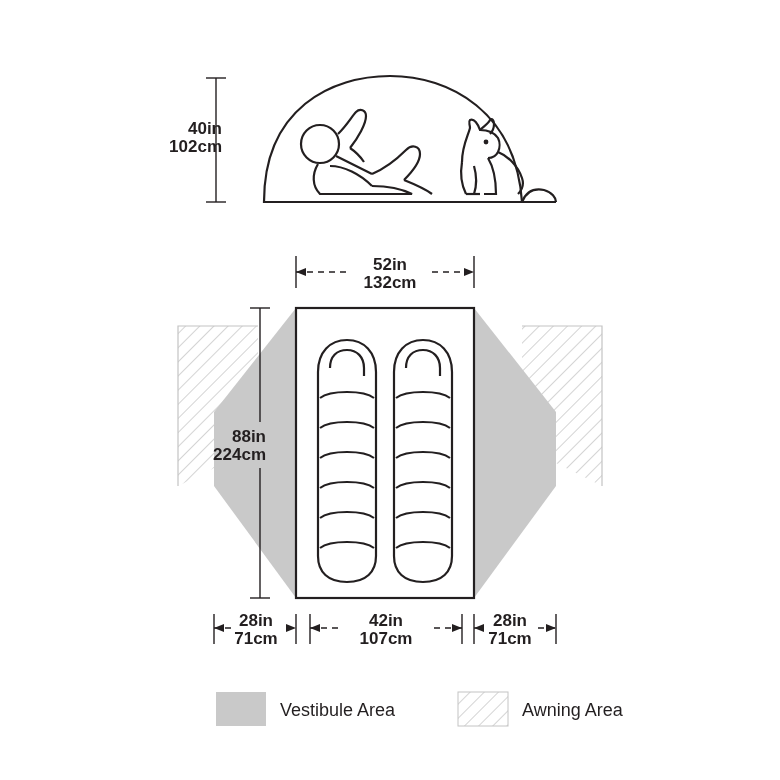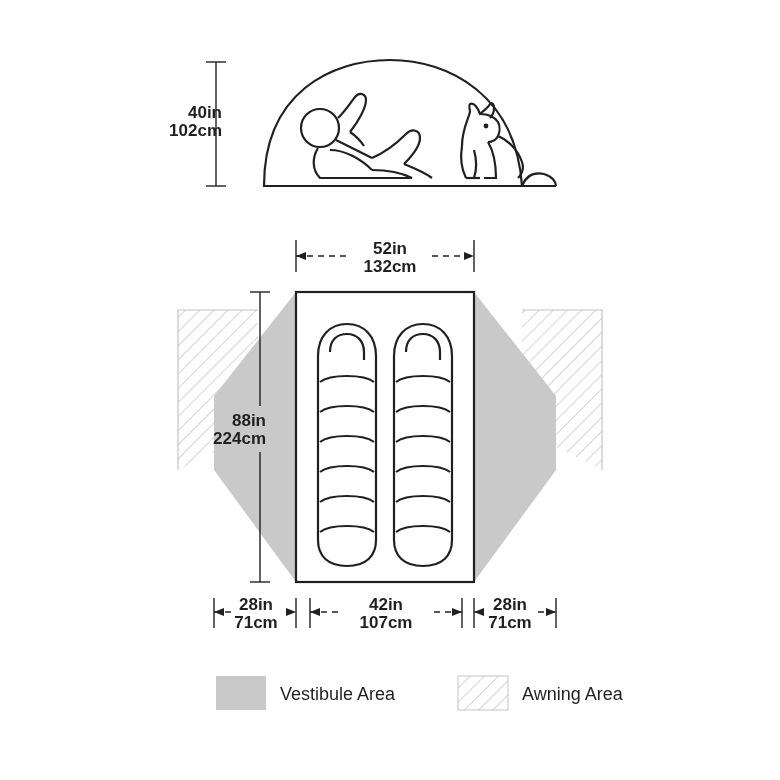--- a/index.html
+++ b/index.html
@@ -10,21 +10,21 @@
   body {
     width: 780px;
     height: 780px;
     font-family: "Liberation Sans", sans-serif;
     color: #231f20;
     position: relative;
     overflow: hidden;
   }
   #stage {
     position: absolute;
-    left: 0; top: 0;
+    left: 0; top: 16px;
     width: 780px;
     height: 728px;
   }
   svg.diagram {
     display: block;
     width: 780px;
     height: 780px;
   }
   .dim-text {
     font-family: "Liberation Sans", sans-serif;

